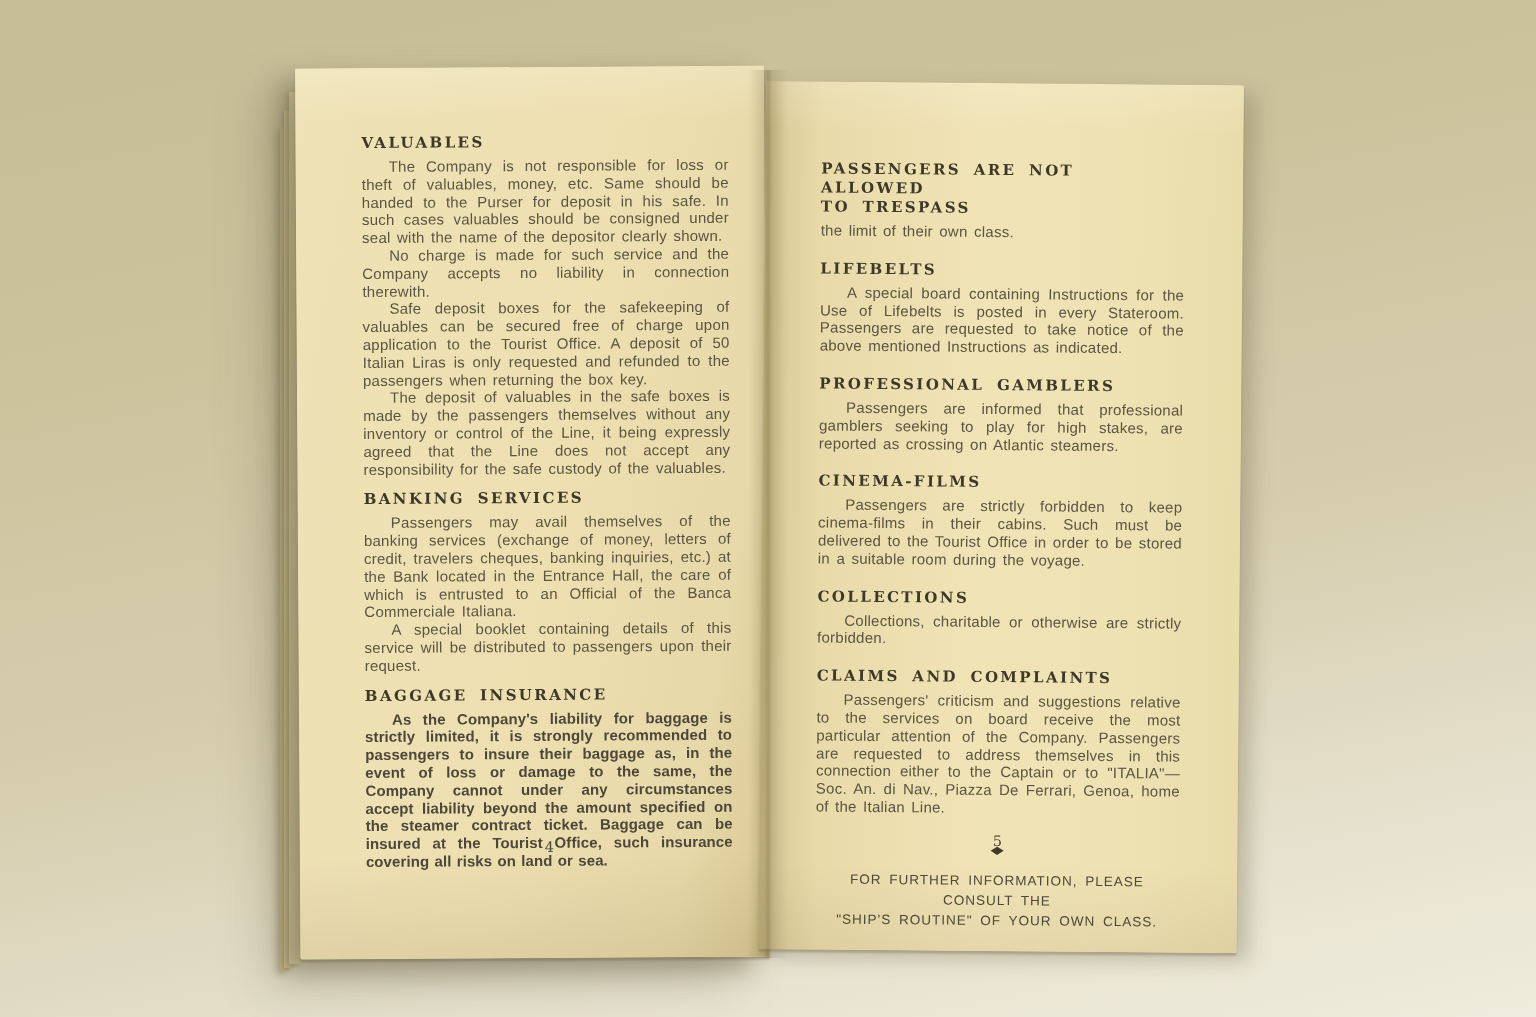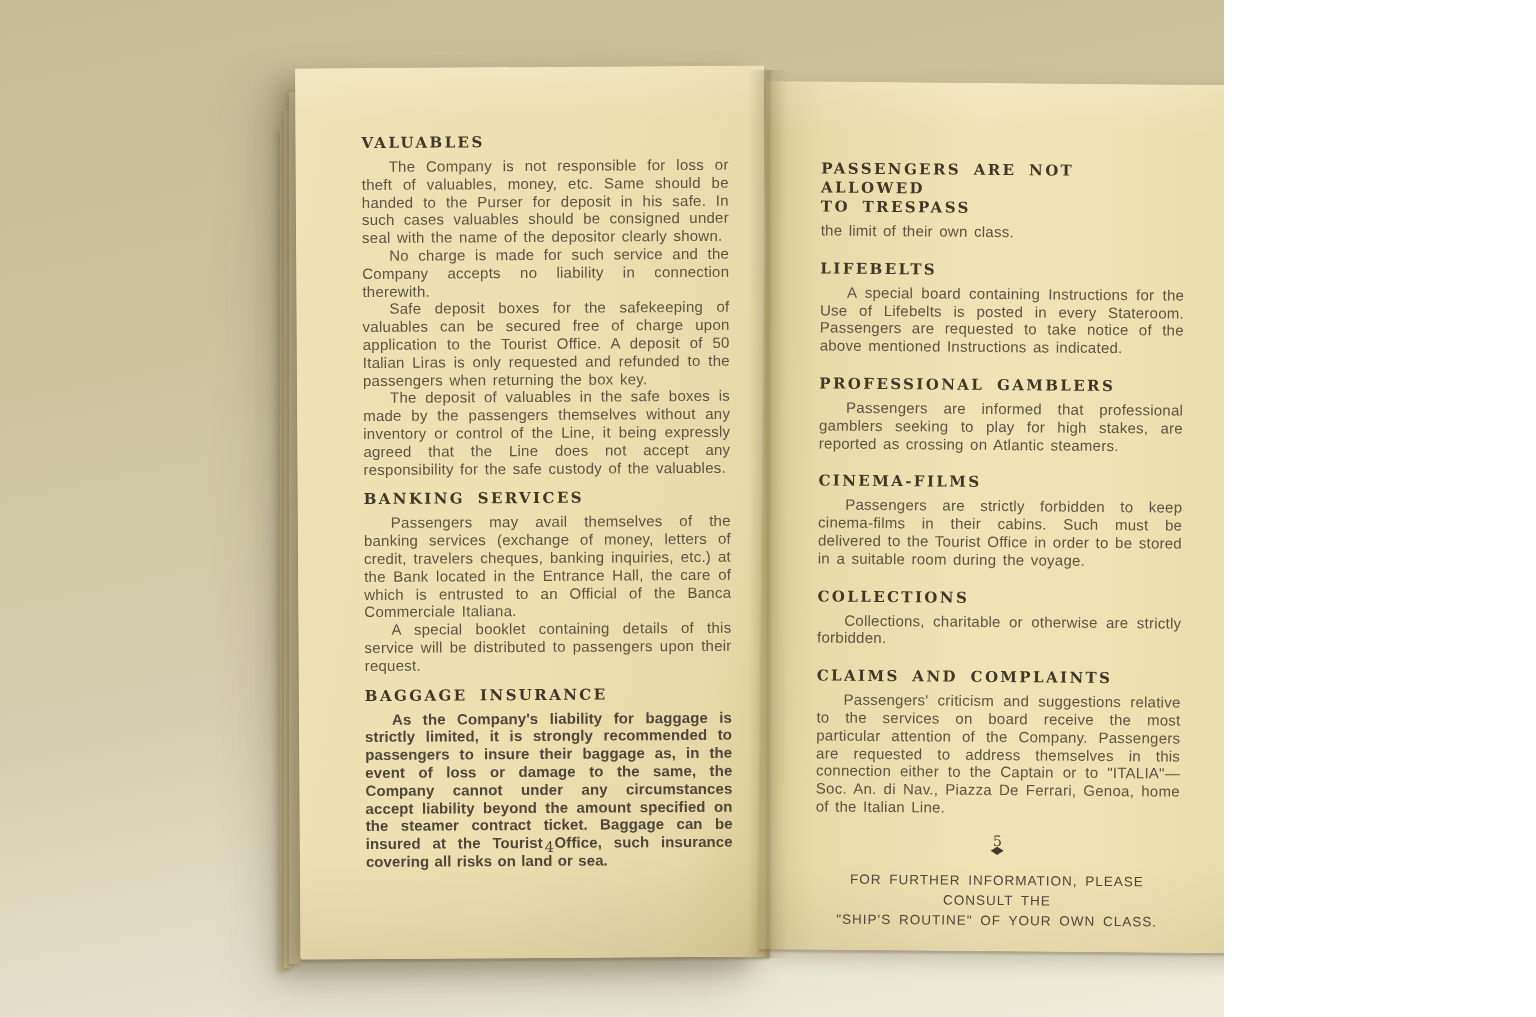--- a/index.html
+++ b/index.html
@@ -1,18 +1,18 @@
 <!DOCTYPE html>
 <html><head>
 <meta charset="utf-8">
 <style>
   html,body{margin:0;padding:0;}
   .scene{
     position:relative;
-    width:1224px;height:1017px;
+    width:1536px;height:1017px;
     overflow:hidden;
     background:linear-gradient(168deg,#c6bd97 0%,#ccc39d 30%,#d6cdae 58%,#e7e2cf 84%,#efecdd 100%);
     font-family:"Liberation Sans", sans-serif;
   }
   
   .edge-strip{position:absolute;border-radius:1px;}
   .strip1{left:289px;top:92px;width:12px;height:872px;background:#e2d6a7;box-shadow:-2px 2px 4px rgba(110,100,70,.35);}
   .strip2{left:284px;top:110px;width:10px;height:858px;background:#d9cc9c;box-shadow:-2px 2px 4px rgba(110,100,70,.3);}
   .strip3{left:280px;top:127px;width:9px;height:844px;background:#cfc28f;box-shadow:-3px 3px 6px rgba(105,95,65,.35);}
 

